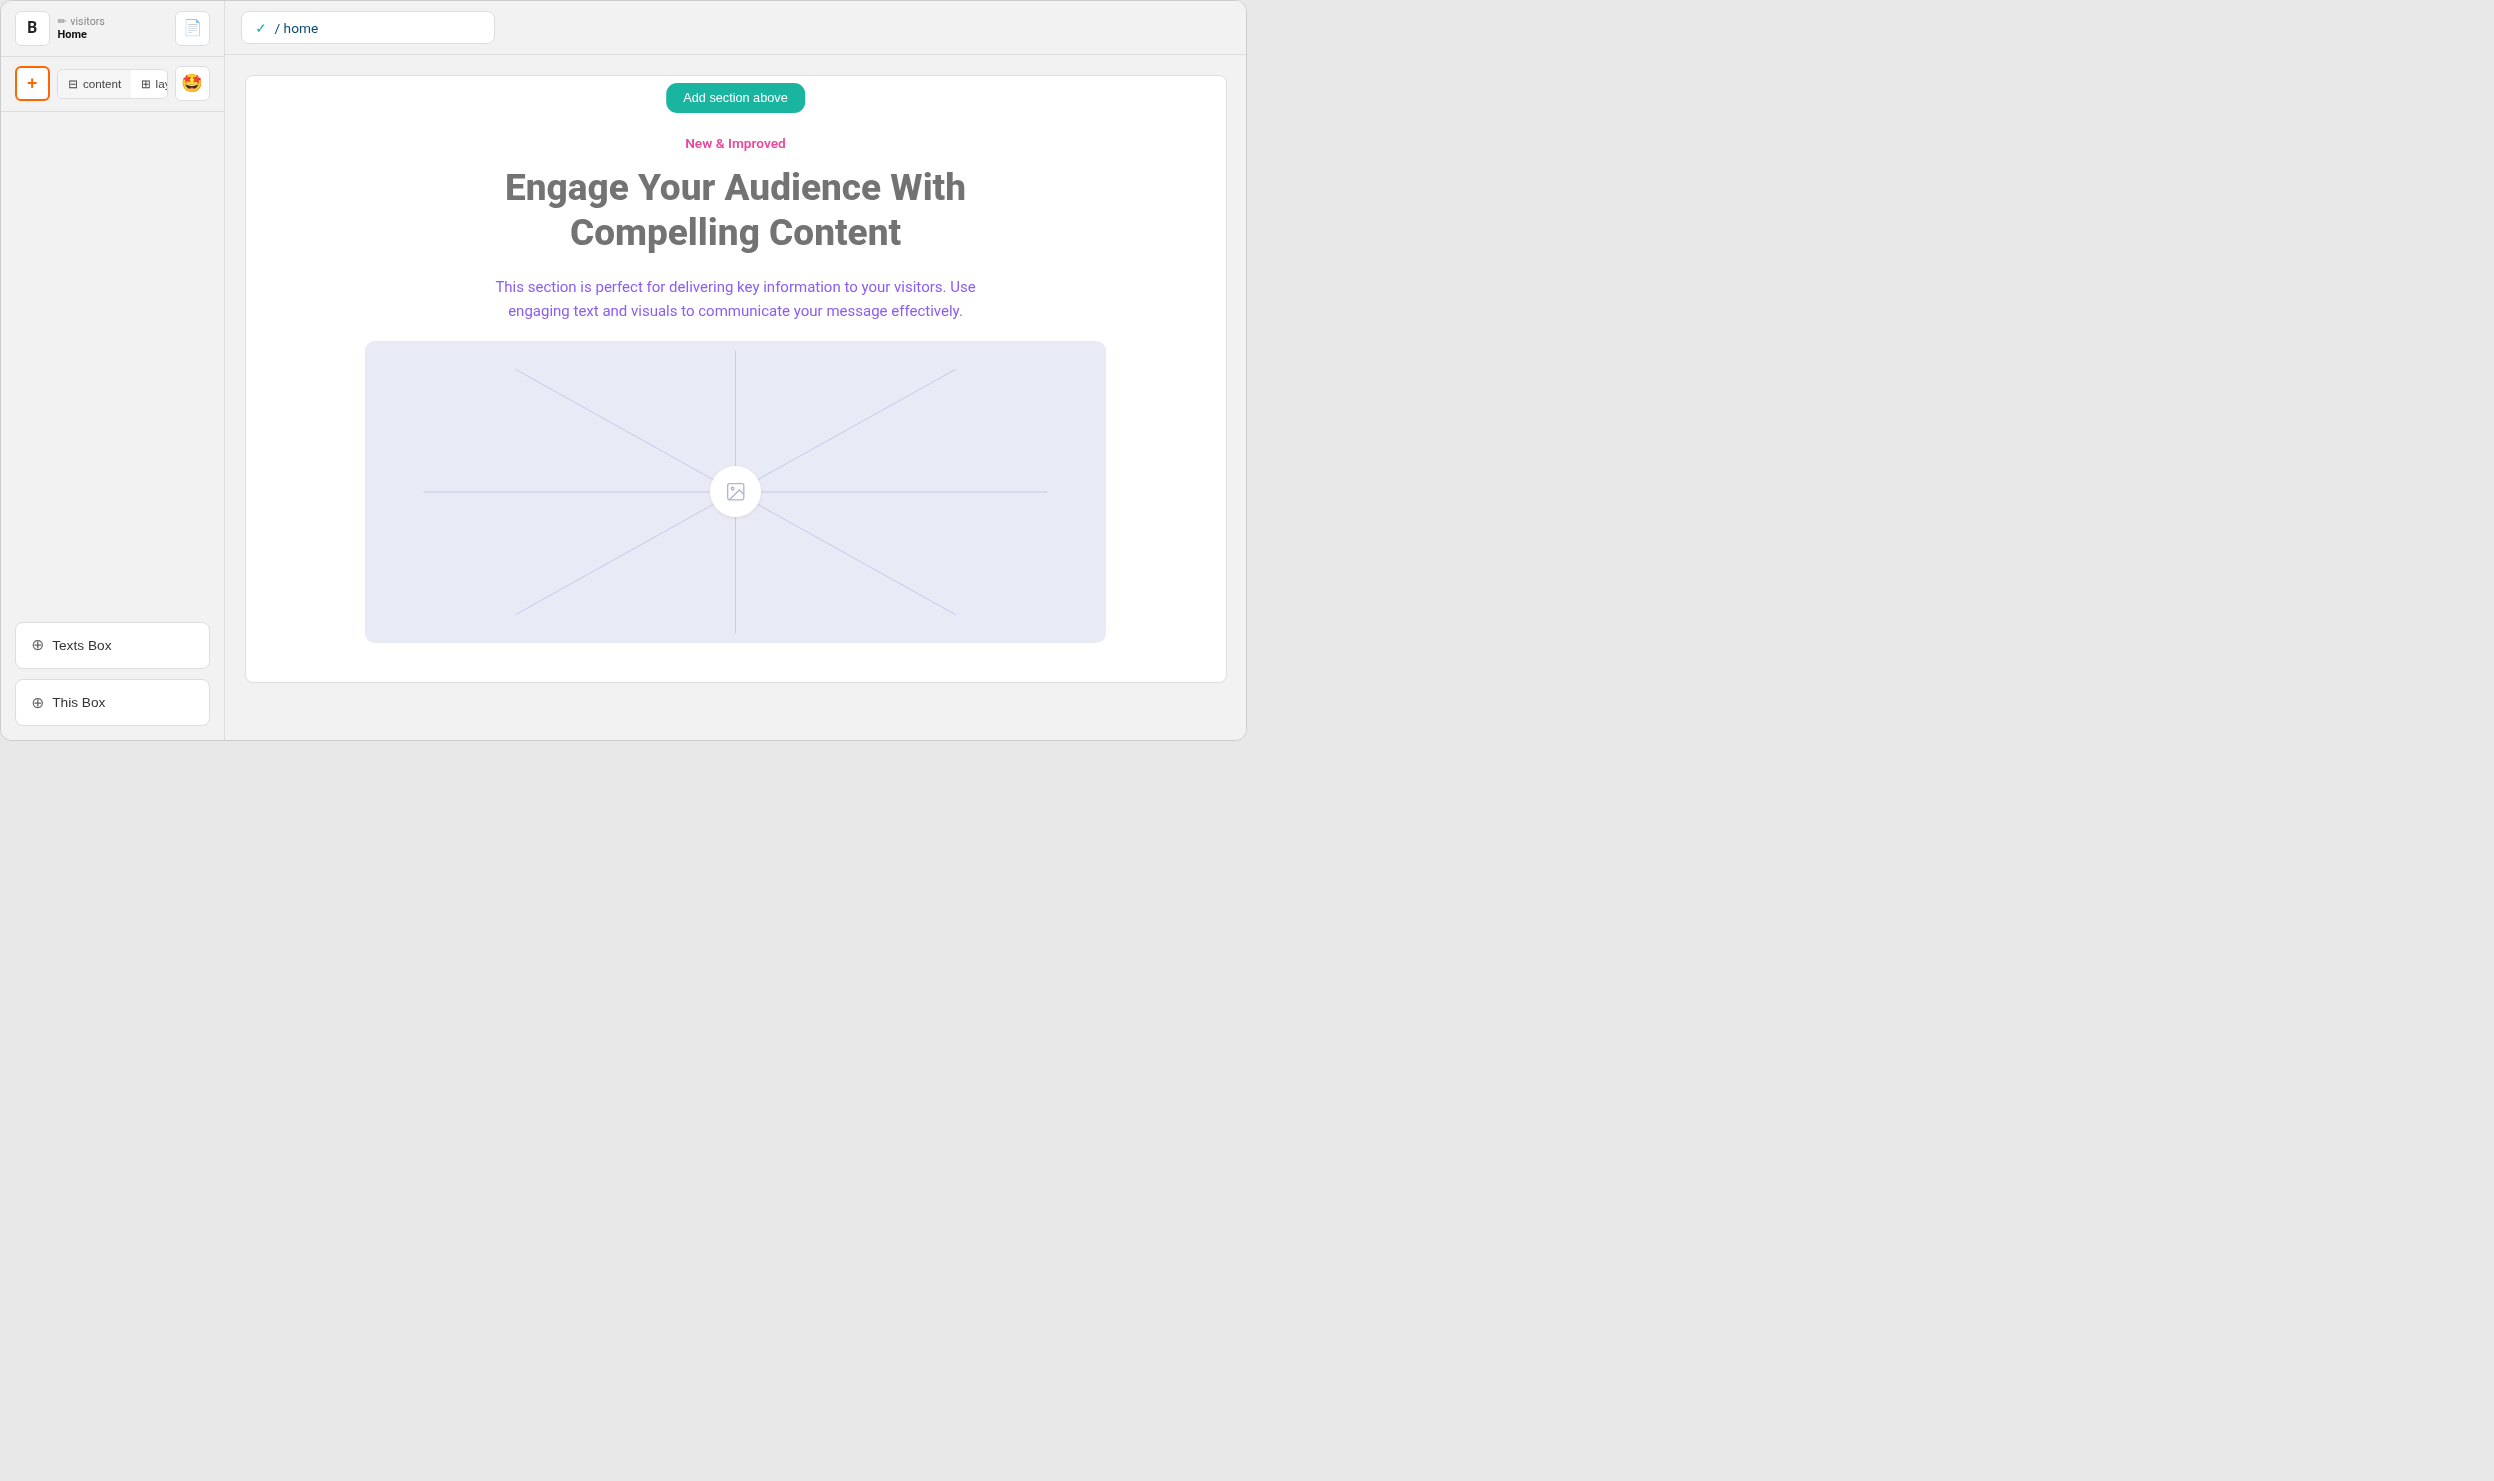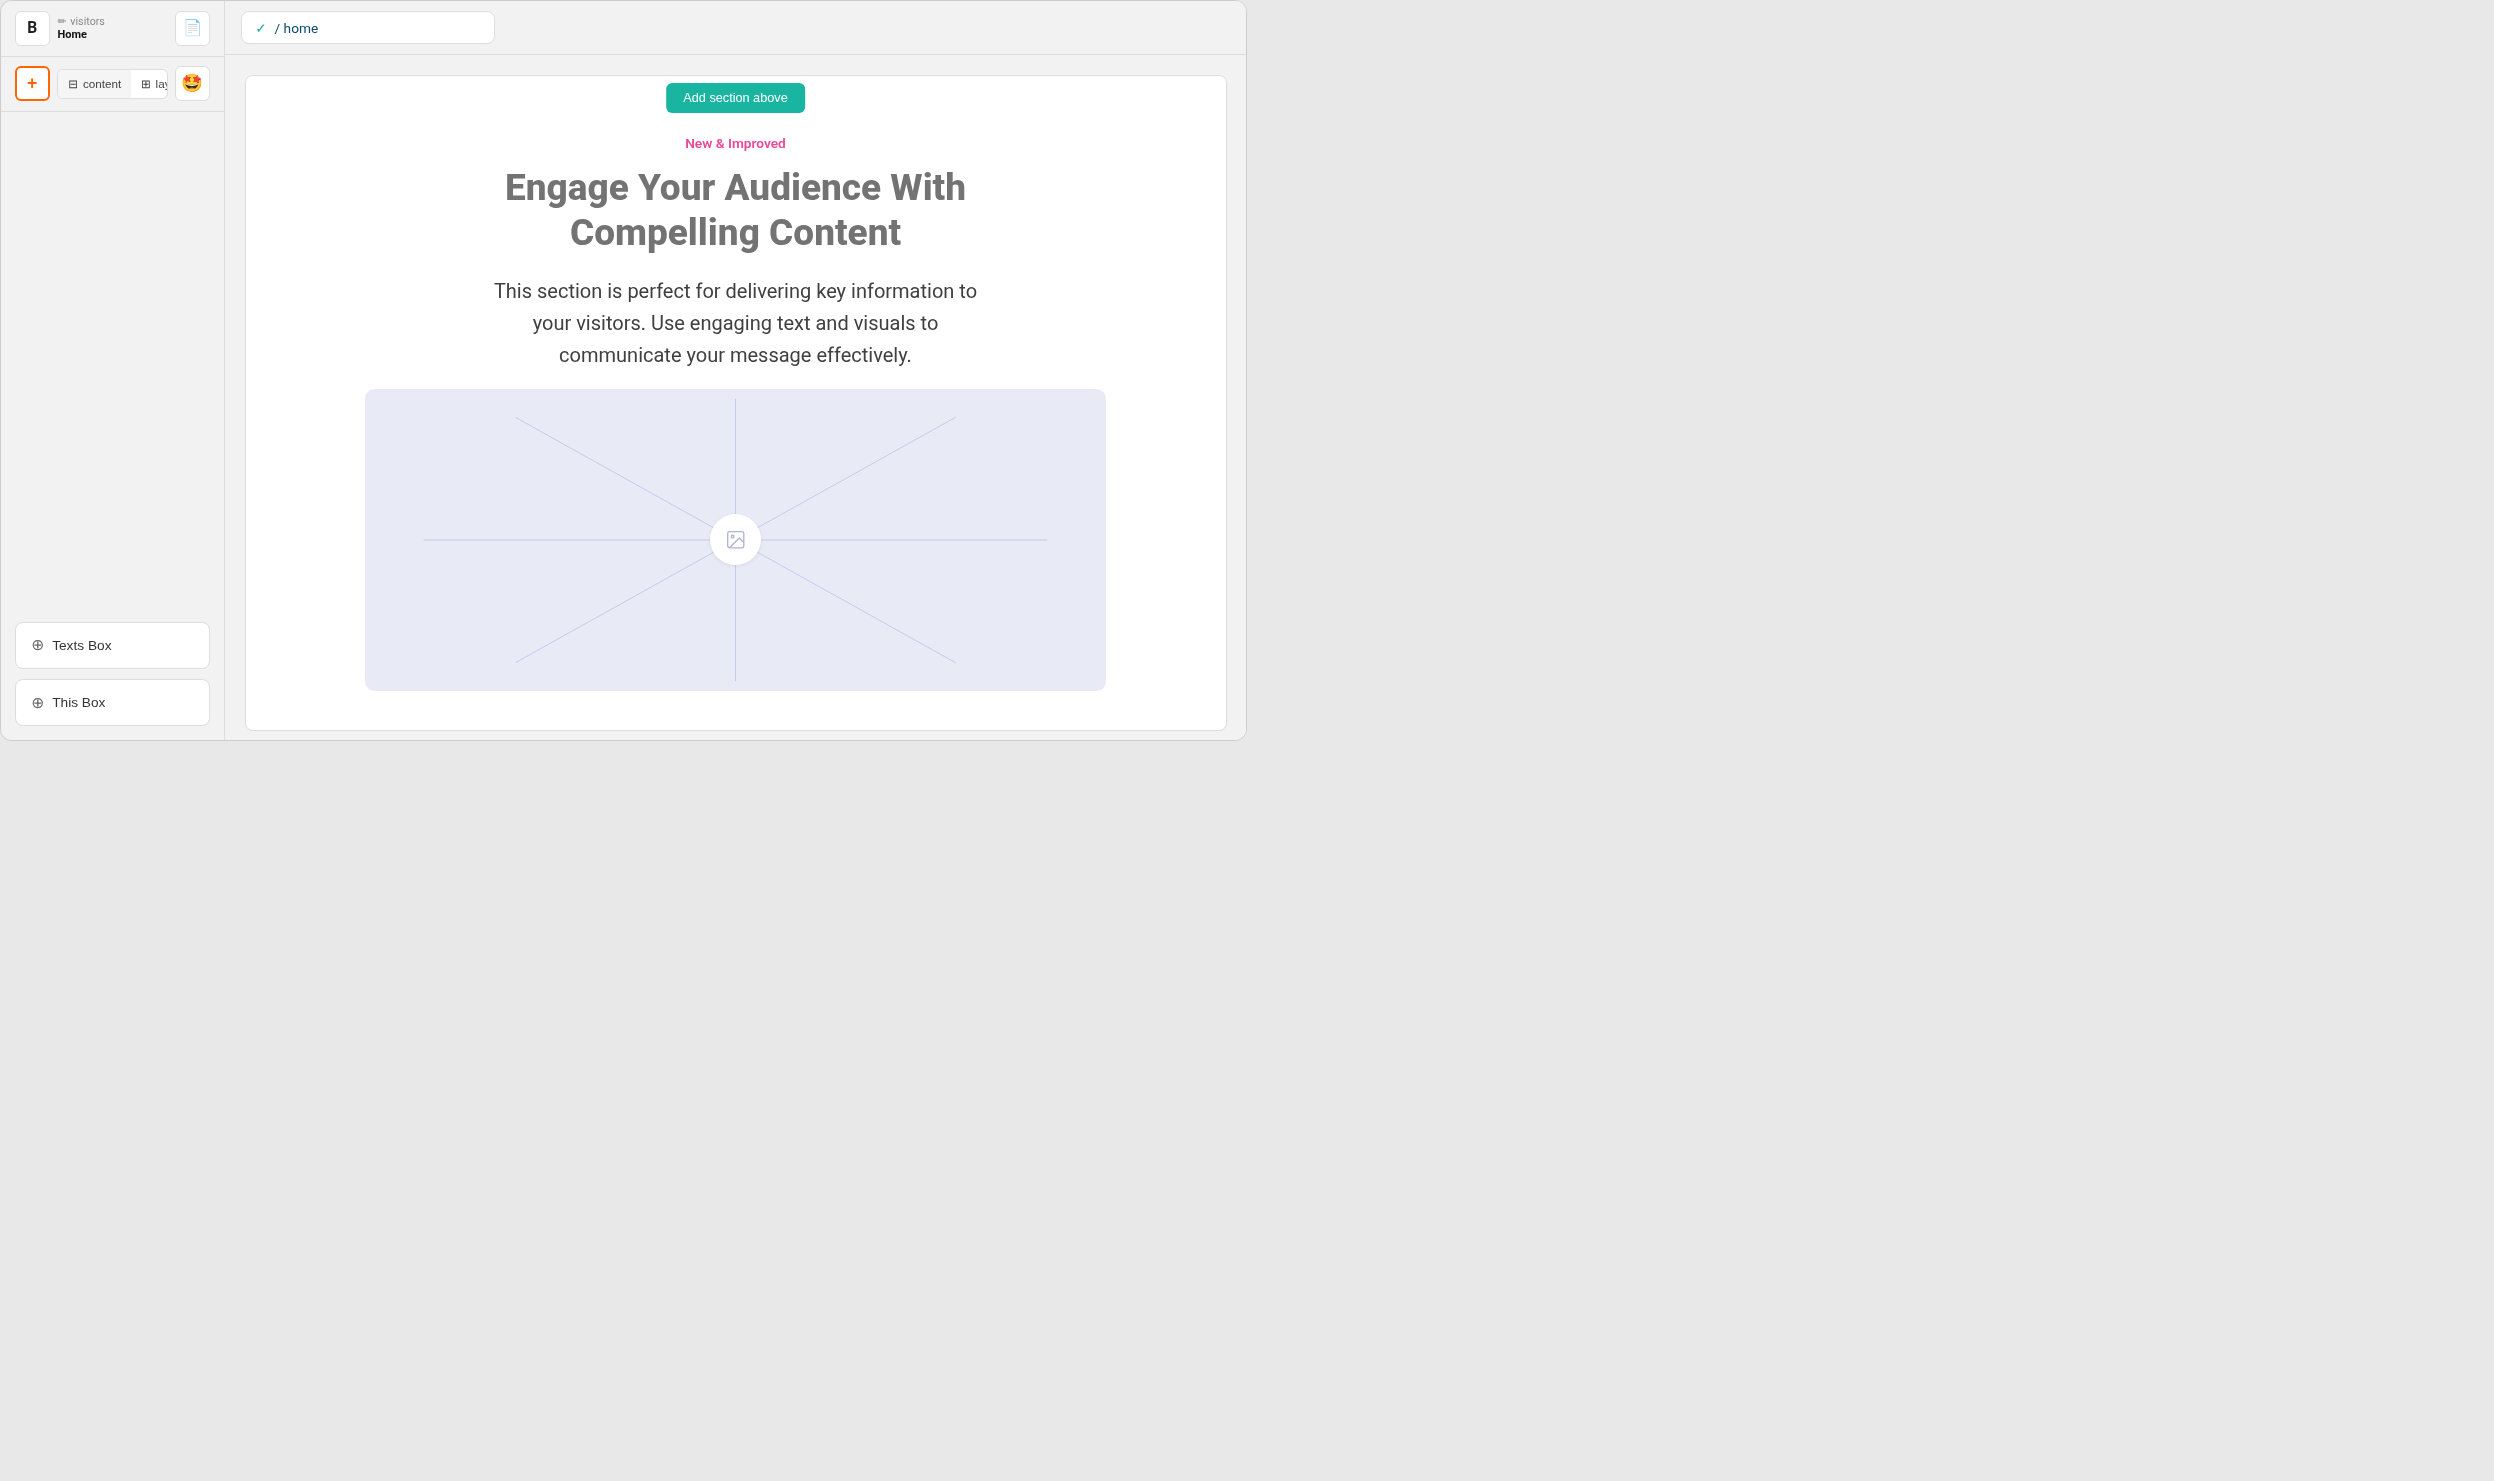--- a/index.html
+++ b/index.html
@@ -253,21 +253,21 @@
       top: 7.8px;
       left: 50%;
       transform: translateX(-50%);
       z-index: 10;
     }
 
     .add-section-btn {
       background: #1ab5a0;
       color: #fff;
       border: none;
-      border-radius: 6px;
+      border-radius: 11px;
       padding: 7.8px 17.6px;
       font-size: 12.7px;
       cursor: pointer;
       font-weight: 500;
       white-space: nowrap;
     }
 
     .content-section {
       padding: 59px 39px 39px;
       display: flex;
@@ -286,22 +286,22 @@
     .hero-title {
       font-size: 37px;
       font-weight: 800;
       color: #737373;
       line-height: 1.2;
       max-width: 546px;
       margin-bottom: 19.5px;
     }
 
     .hero-desc {
-      font-size: 20px;
-      color: #404040;
+      font-size: 15px;
+      color: #8b5cf6;
       max-width: 507px;
       line-height: 1.6;
       margin-bottom: 18px;
     }
 
     .image-placeholder {
       width: 100%;
       max-width: 741px;
       height: 302px;
       background: #e8eaf6;

